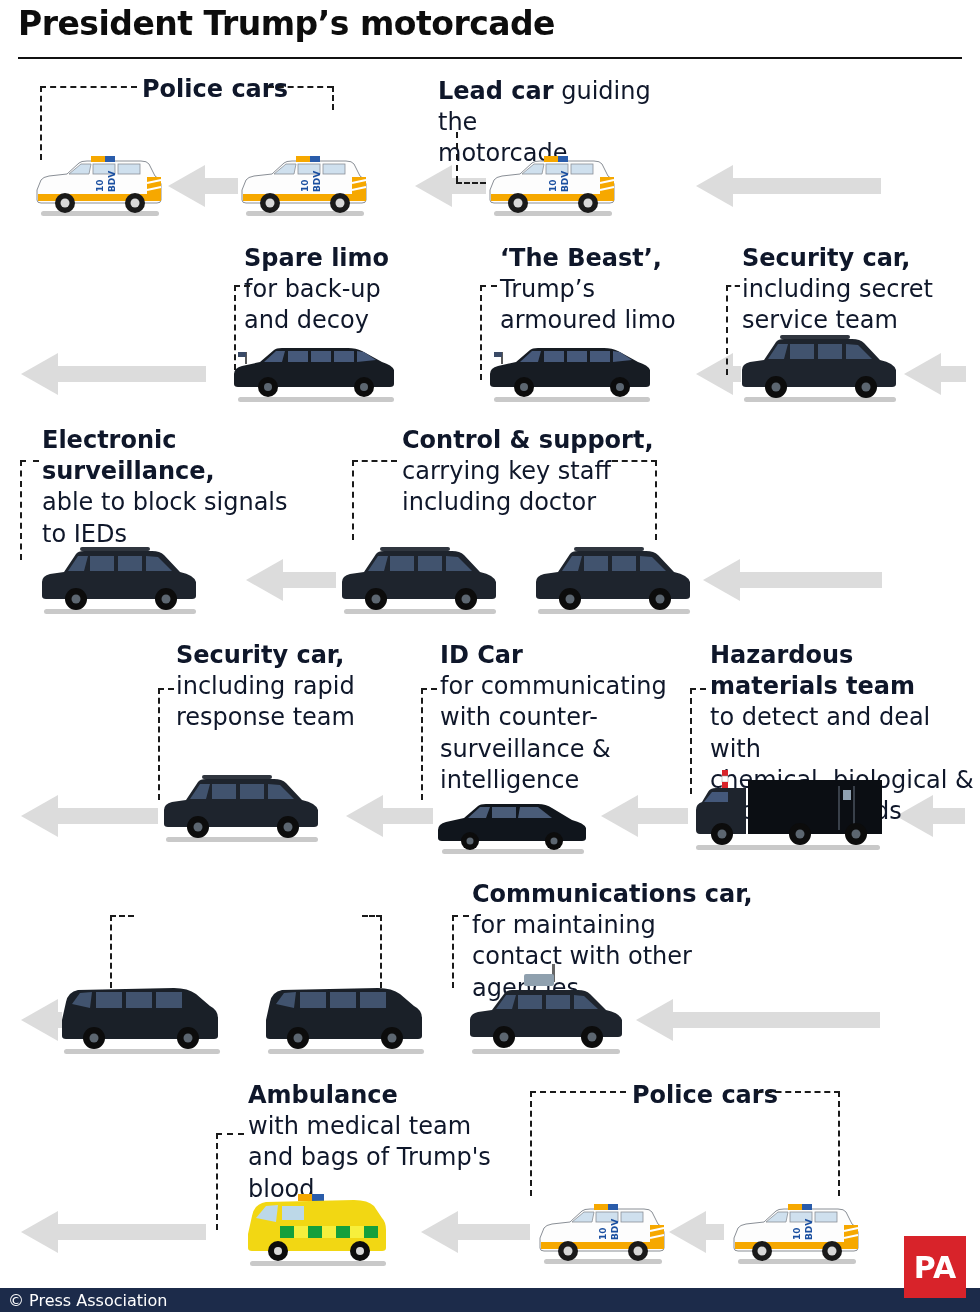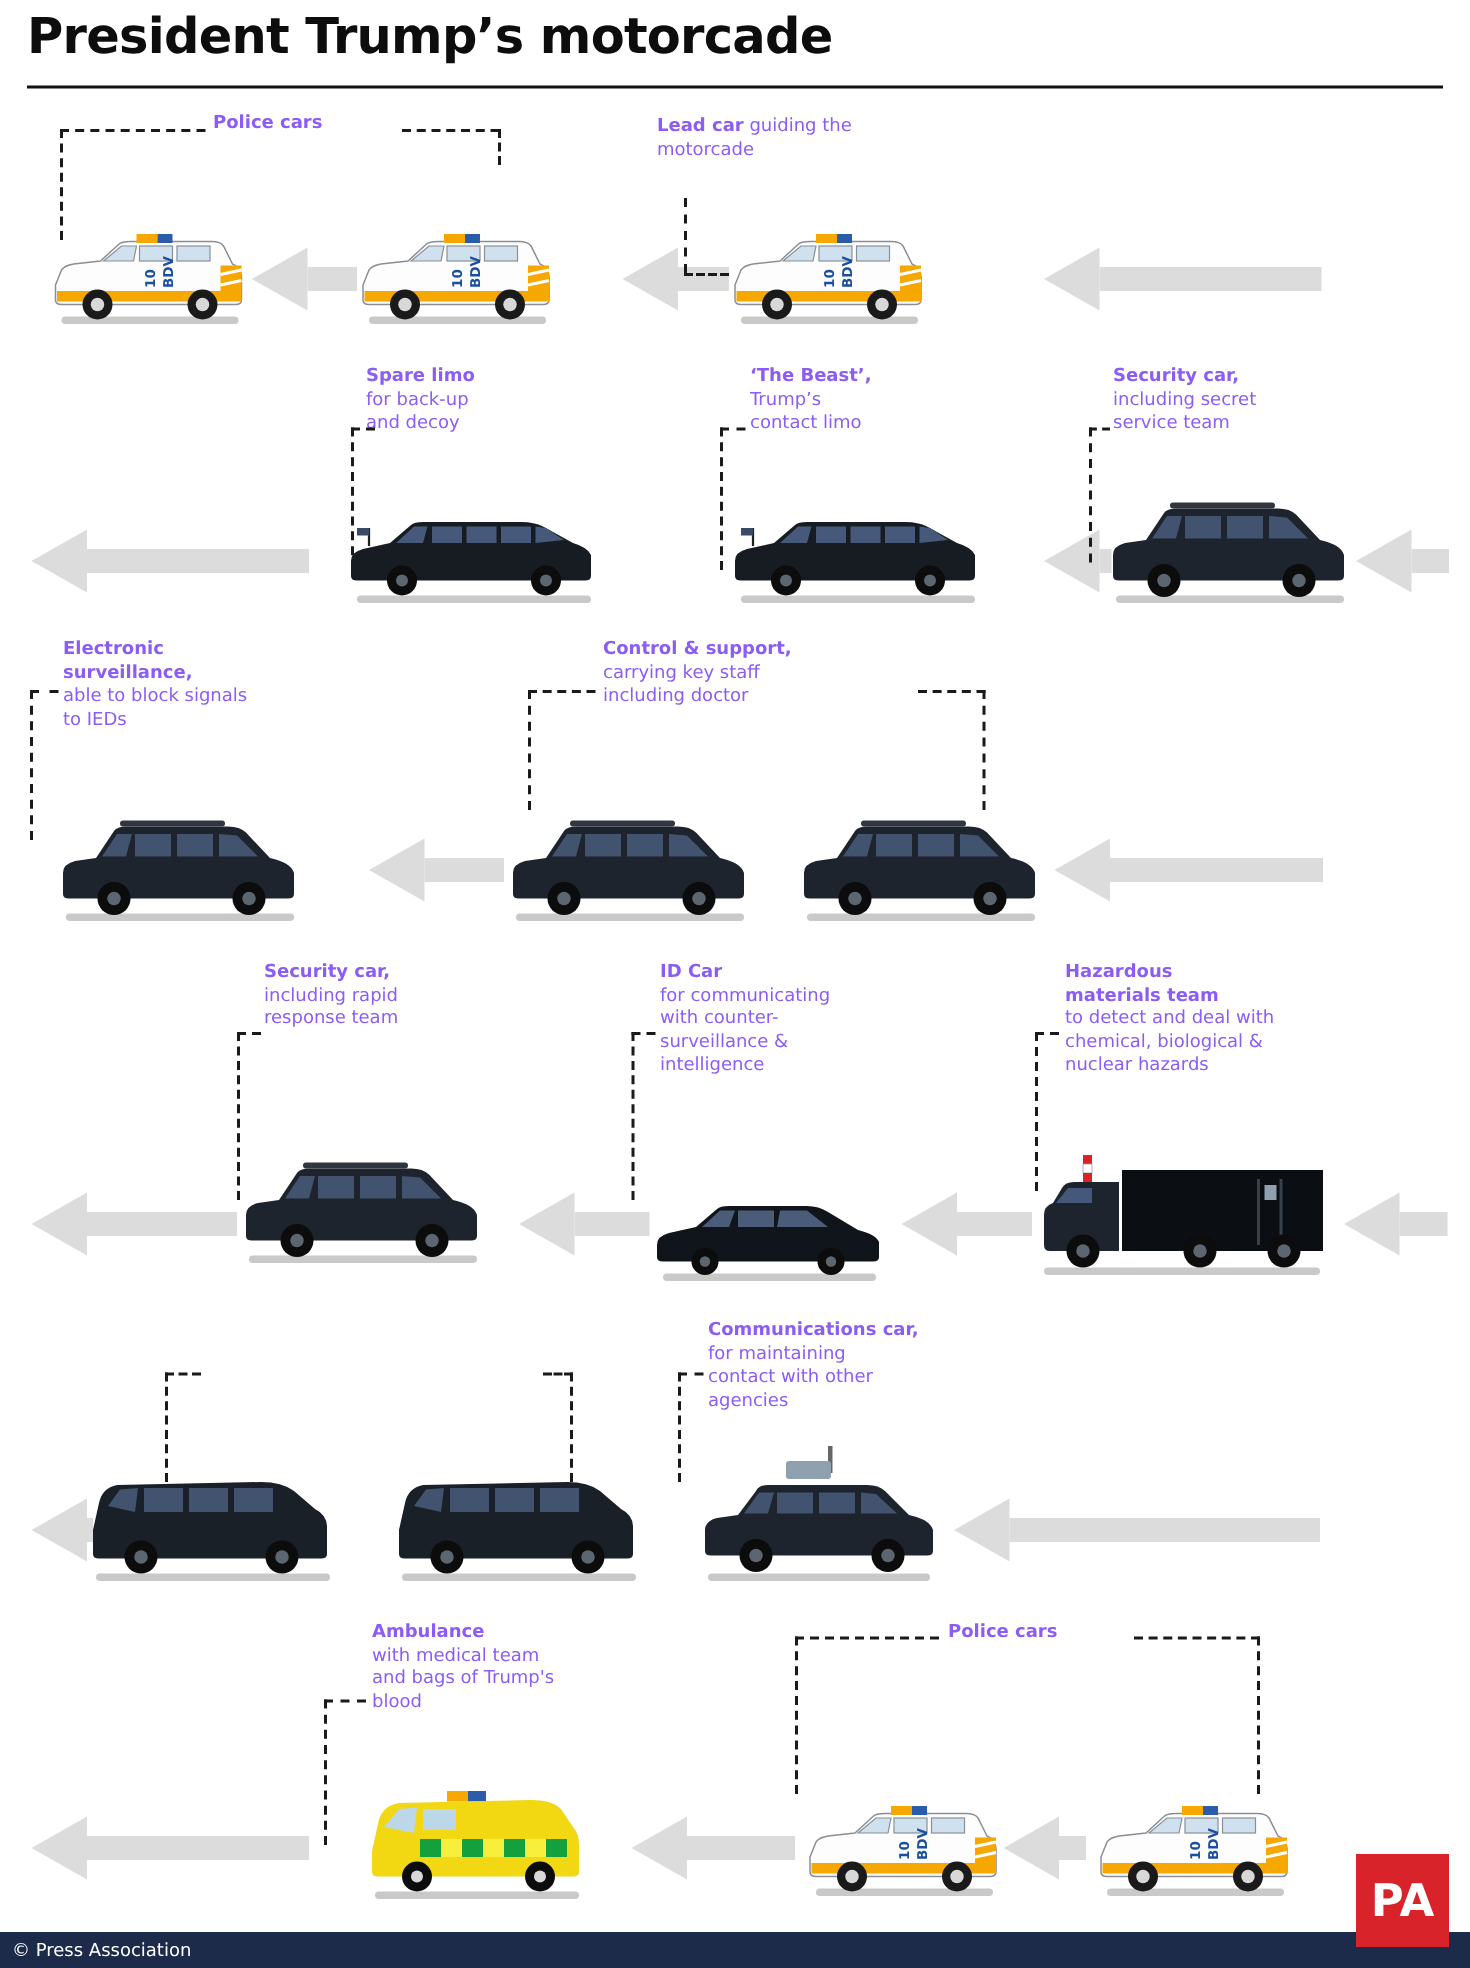--- a/index.html
+++ b/index.html
@@ -5,37 +5,37 @@
   html,body{margin:0;padding:0;background:#fff;}
   .canvas{
     position:relative;width:980px;height:1312px;background:#fff;overflow:hidden;
     font-family:"DejaVu Sans","Liberation Sans",sans-serif;color:#111;
   }
   .title{
     position:absolute;left:18px;top:4px;margin:0;
     font-size:33px;font-weight:bold;letter-spacing:-0.5px;color:#0d0d0d;
   }
   .rule{position:absolute;left:18px;right:18px;top:57px;height:2px;background:#111;}
-  .label{position:absolute;font-size:12px;line-height:1.3;color:#8b5cf6;}
+  .label{position:absolute;font-size:24px;line-height:1.3;color:#0f172a;}
   .label .b{font-weight:bold;display:block;}
   .label .b.inline{display:inline;margin-top:38px;}
   .label .ln{display:block;}
   .arrow{position:absolute;height:16px;background:#dcdcdc;}
   .arrow::before{
     content:"";position:absolute;left:-37px;top:-13px;width:0;height:0;
     border-top:21px solid transparent;border-bottom:21px solid transparent;
     border-right:37px solid #dcdcdc;
   }
   .dash-h{position:absolute;border-top:2px dashed #1a1a1a;height:0;}
   .dash-v{position:absolute;border-left:2px dashed #1a1a1a;width:0;}
   .veh{position:absolute;overflow:visible;}
   .footer-bar{
     position:absolute;left:0;right:0;bottom:0;height:24px;background:#1c2b4a;
     display:flex;align-items:center;padding-left:8px;box-sizing:border-box;
-    color:#fff;font-size:12px;
+    color:#fff;font-size:16px;
   }
   .pa-logo{
     position:absolute;right:14px;bottom:14px;width:62px;height:62px;background:#d8232a;
     display:flex;align-items:center;justify-content:center;color:#fff;
     font-size:30px;font-weight:bold;z-index:5;
   }
   .defs{position:absolute;width:0;height:0;}
 </style>
 </head>
 <body>
@@ -230,21 +230,21 @@
     <span class="b">Spare limo</span>
     <span class="ln">for back-up</span>
     <span class="ln">and decoy</span>
   </div>
   <div class="dash-h" style="left:234px;top:285px;width:16px"></div>
   <div class="dash-v" style="left:234px;top:285px;height:95px"></div>
 
   <div class="label" style="left:500px;top:243px">
     <span class="b">‘The Beast’,</span>
     <span class="ln">Trump’s</span>
-    <span class="ln">contact limo</span>
+    <span class="ln">armoured limo</span>
   </div>
   <div class="dash-h" style="left:480px;top:285px;width:17px"></div>
   <div class="dash-v" style="left:480px;top:285px;height:95px"></div>
 
   <div class="label" style="left:742px;top:243px">
     <span class="b">Security car,</span>
     <span class="ln">including secret</span>
     <span class="ln">service team</span>
   </div>
   <div class="dash-h" style="left:726px;top:285px;width:14px"></div>

